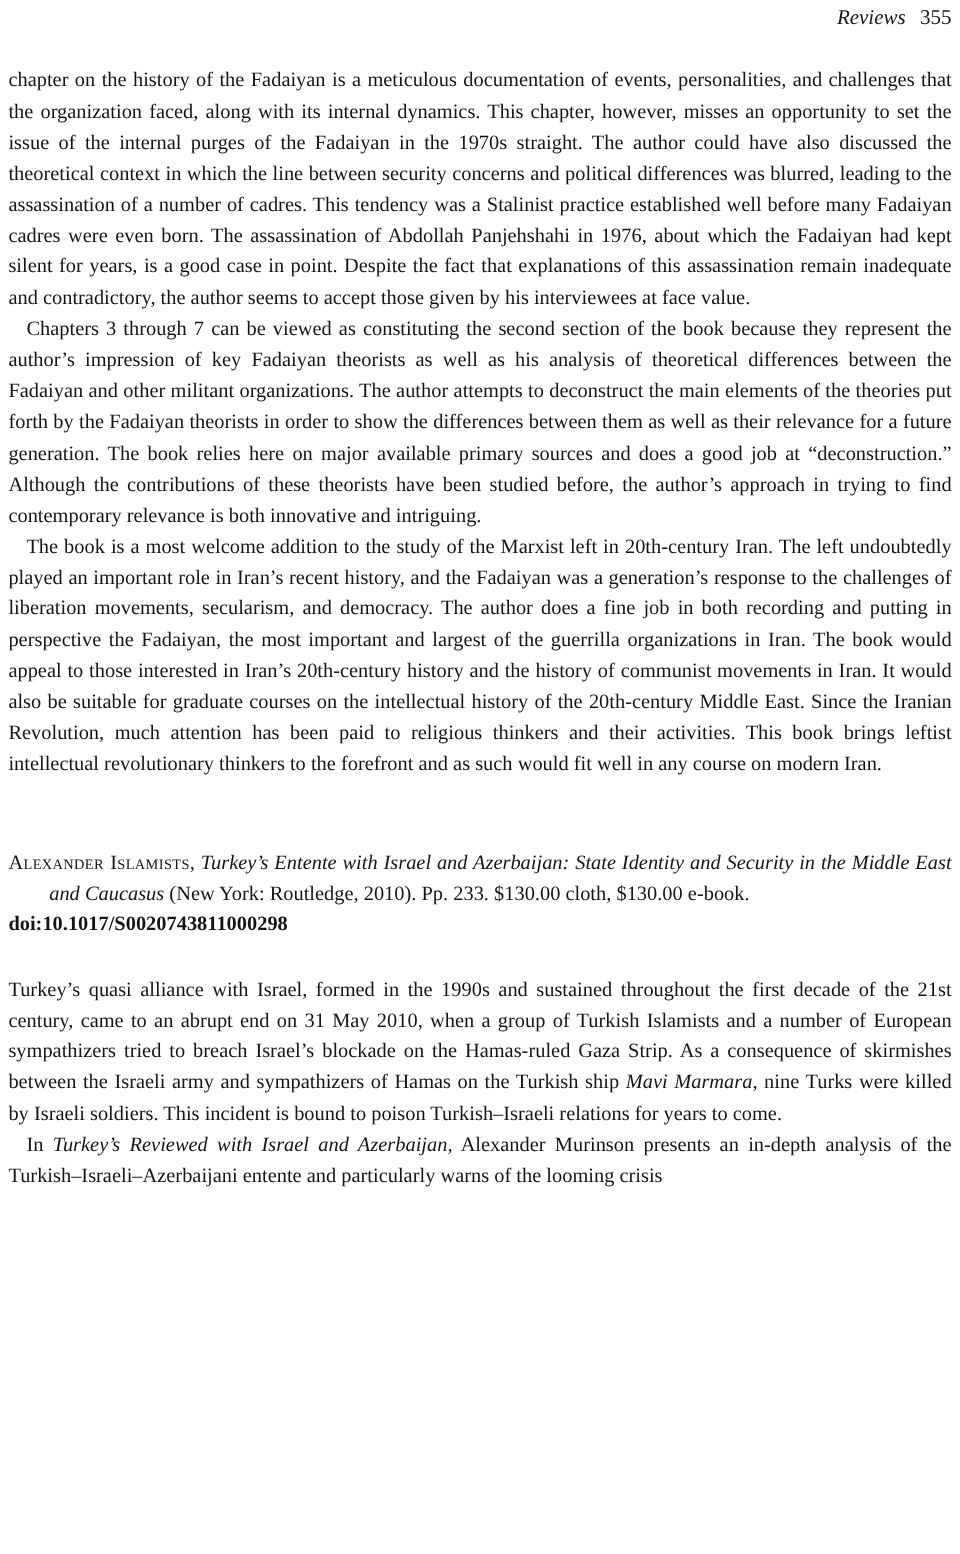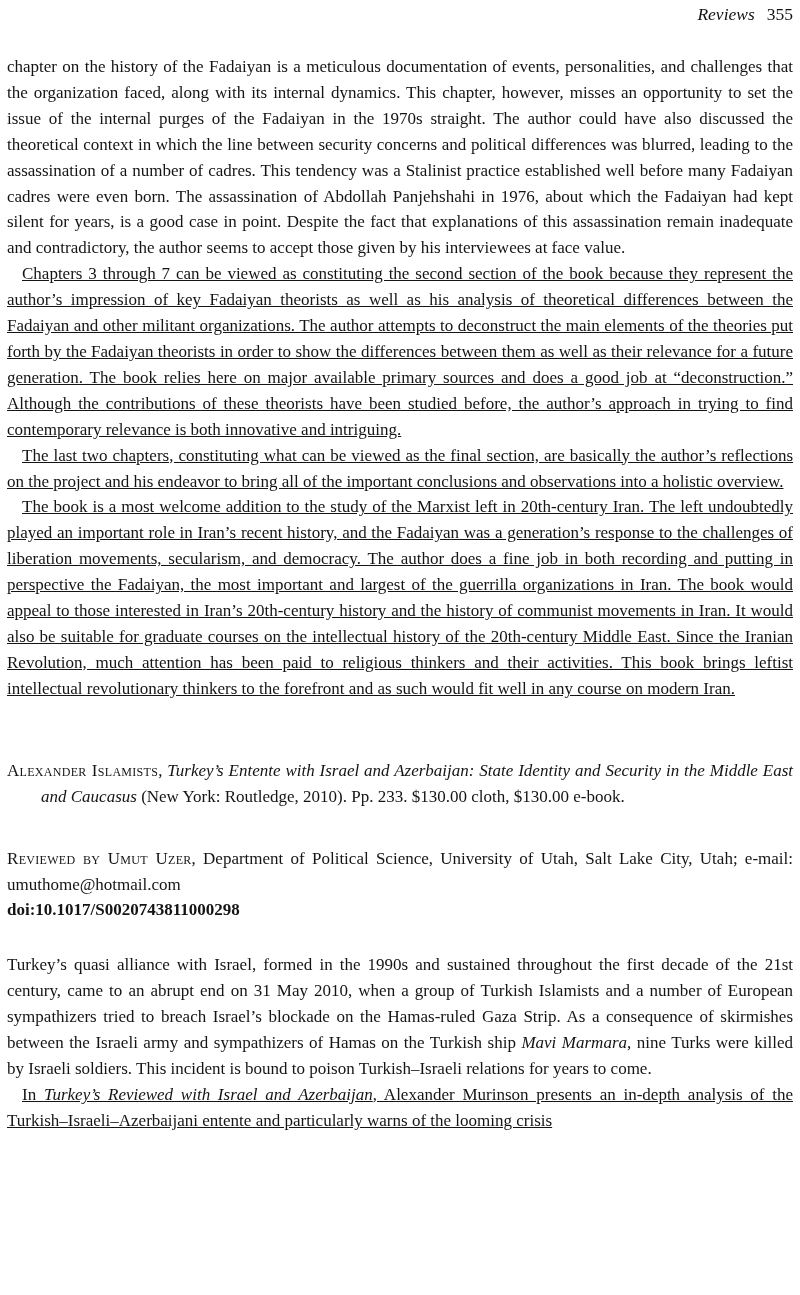--- a/index.html
+++ b/index.html
@@ -20,21 +20,21 @@
     font-size: 17.5px;
     line-height: 20px;
     margin-bottom: 30px;
   }
   .running-header .journal { font-style: italic; }
   .running-header .pagenum { margin-left: 12px; }
   p.body-par {
     text-align: justify;
     line-height: 25.9px;
   }
-  p.indent { text-indent: 15px; text-decoration: underline; }
+  p.indent { text-indent: 15px; }
   .citation-block {
     margin-top: 56px;
     line-height: 25.9px;
     text-align: justify;
     padding-left: 34px;
     text-indent: -34px;
   }
   .smallcaps {
     font-variant: small-caps;
     letter-spacing: 0.3px;
@@ -57,30 +57,26 @@
 <body>
 
 <div class="page">
 
   <div class="running-header">
     <span class="journal">Reviews</span><span class="pagenum">355</span>
   </div>
 
   <p class="body-par">chapter on the history of the Fadaiyan is a meticulous documentation of events, personalities, and challenges that the organization faced, along with its internal dynamics. This chapter, however, misses an opportunity to set the issue of the internal purges of the Fadaiyan in the 1970s straight. The author could have also discussed the theoretical context in which the line between security concerns and political differences was blurred, leading to the assassination of a number of cadres. This tendency was a Stalinist practice established well before many Fadaiyan cadres were even born. The assassination of Abdollah Panjehshahi in 1976, about which the Fadaiyan had kept silent for years, is a good case in point. Despite the fact that explanations of this assassination remain inadequate and contradictory, the author seems to accept those given by his interviewees at face value.</p>
   <p class="body-par indent">Chapters 3 through 7 can be viewed as constituting the second section of the book because they represent the author’s impression of key Fadaiyan theorists as well as his analysis of theoretical differences between the Fadaiyan and other militant organizations. The author attempts to deconstruct the main elements of the theories put forth by the Fadaiyan theorists in order to show the differences between them as well as their relevance for a future generation. The book relies here on major available primary sources and does a good job at “deconstruction.” Although the contributions of these theorists have been studied before, the author’s approach in trying to find contemporary relevance is both innovative and intriguing.</p>
-  <p class="body-par indent">The last two chapters, constituting what can be viewed as the final section, are basically the author’s reflections on the project and his endeavor to bring all of the important conclusions and observations into a holistic overview.</p>
   <p class="body-par indent">The book is a most welcome addition to the study of the Marxist left in 20th-century Iran. The left undoubtedly played an important role in Iran’s recent history, and the Fadaiyan was a generation’s response to the challenges of liberation movements, secularism, and democracy. The author does a fine job in both recording and putting in perspective the Fadaiyan, the most important and largest of the guerrilla organizations in Iran. The book would appeal to those interested in Iran’s 20th-century history and the history of communist movements in Iran. It would also be suitable for graduate courses on the intellectual history of the 20th-century Middle East. Since the Iranian Revolution, much attention has been paid to religious thinkers and their activities. This book brings leftist intellectual revolutionary thinkers to the forefront and as such would fit well in any course on modern Iran.</p>
 
   <div class="citation-block">
     <span class="smallcaps">Alexander Islamists</span><span>, </span><i>Turkey’s Entente with Israel and Azerbaijan: State Identity and Security in the Middle East and Caucasus</i><span> (New York: Routledge, 2010). Pp. 233. $130.00 cloth, $130.00 e-book.</span>
   </div>
 
-  <p class="reviewer-block">
-    <span class="smallcaps">Reviewed by Umut Uzer</span><span>, Department of Political Science, University of Utah, Salt Lake City, Utah; e-mail: umuthome@hotmail.com</span>
-  </p>
 
   <div class="doi-line">doi:10.1017/S0020743811000298</div>
 
   <p class="body-par resume">
     <span>Turkey’s quasi alliance with Israel, formed in the 1990s and sustained throughout the first decade of the 21st century, came to an abrupt end on 31 May 2010, when a group of Turkish Islamists and a number of European sympathizers tried to breach Israel’s blockade on the Hamas-ruled Gaza Strip. As a consequence of skirmishes between the Israeli army and sympathizers of Hamas on the Turkish ship </span><i>Mavi Marmara</i><span>, nine Turks were killed by Israeli soldiers. This incident is bound to poison Turkish–Israeli relations for years to come.</span>
   </p>
 
   <p class="body-par indent">
     <span>In </span><i>Turkey’s Reviewed with Israel and Azerbaijan</i><span>, Alexander Murinson presents an in-depth analysis of the Turkish–Israeli–Azerbaijani entente and particularly warns of the looming crisis</span>
   </p>

